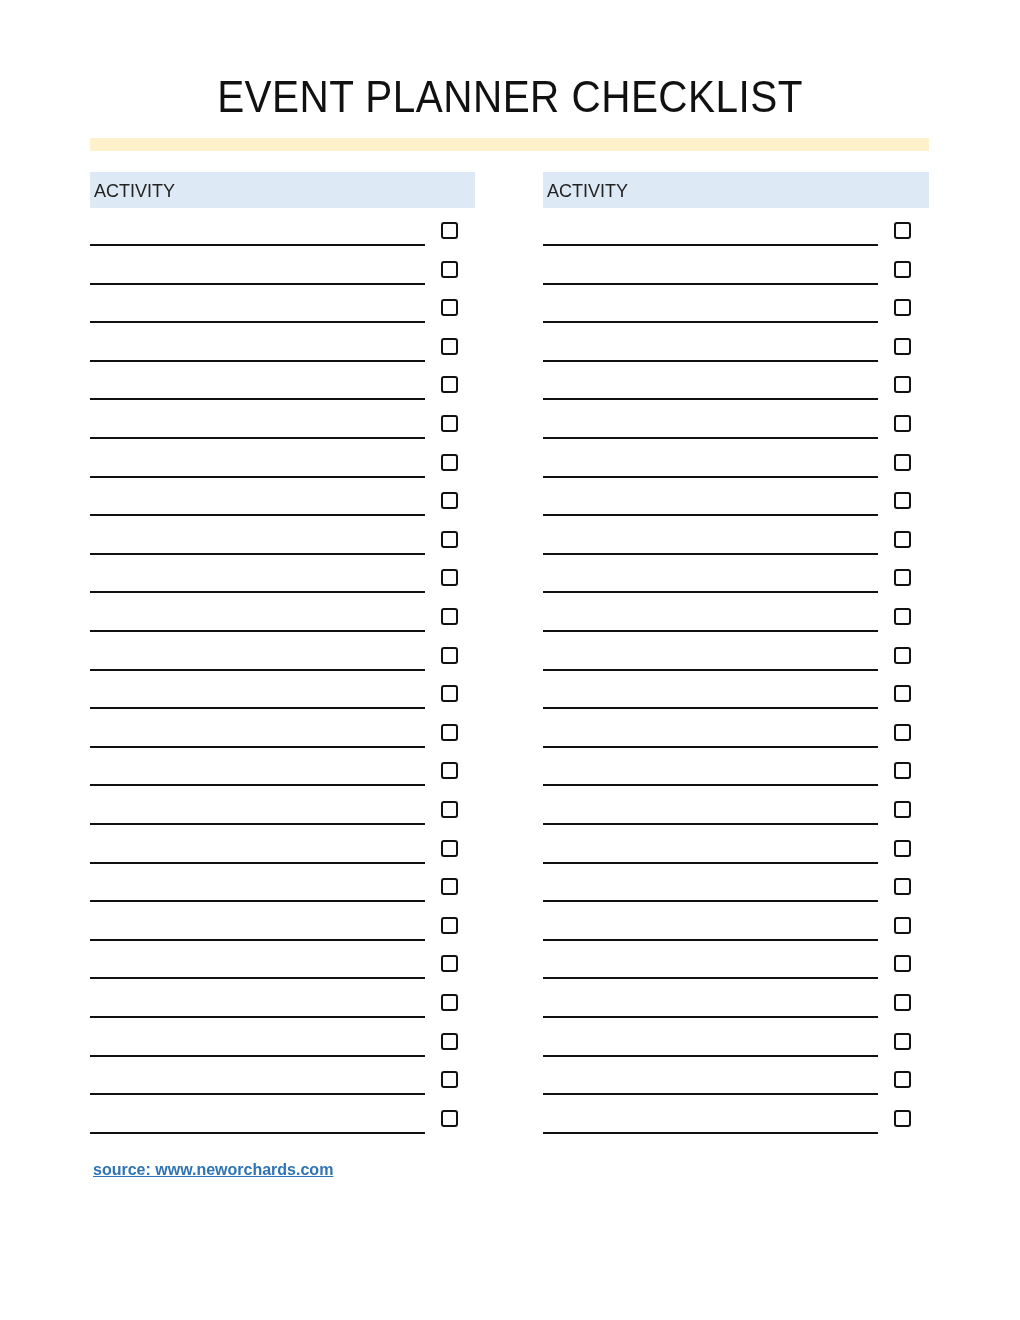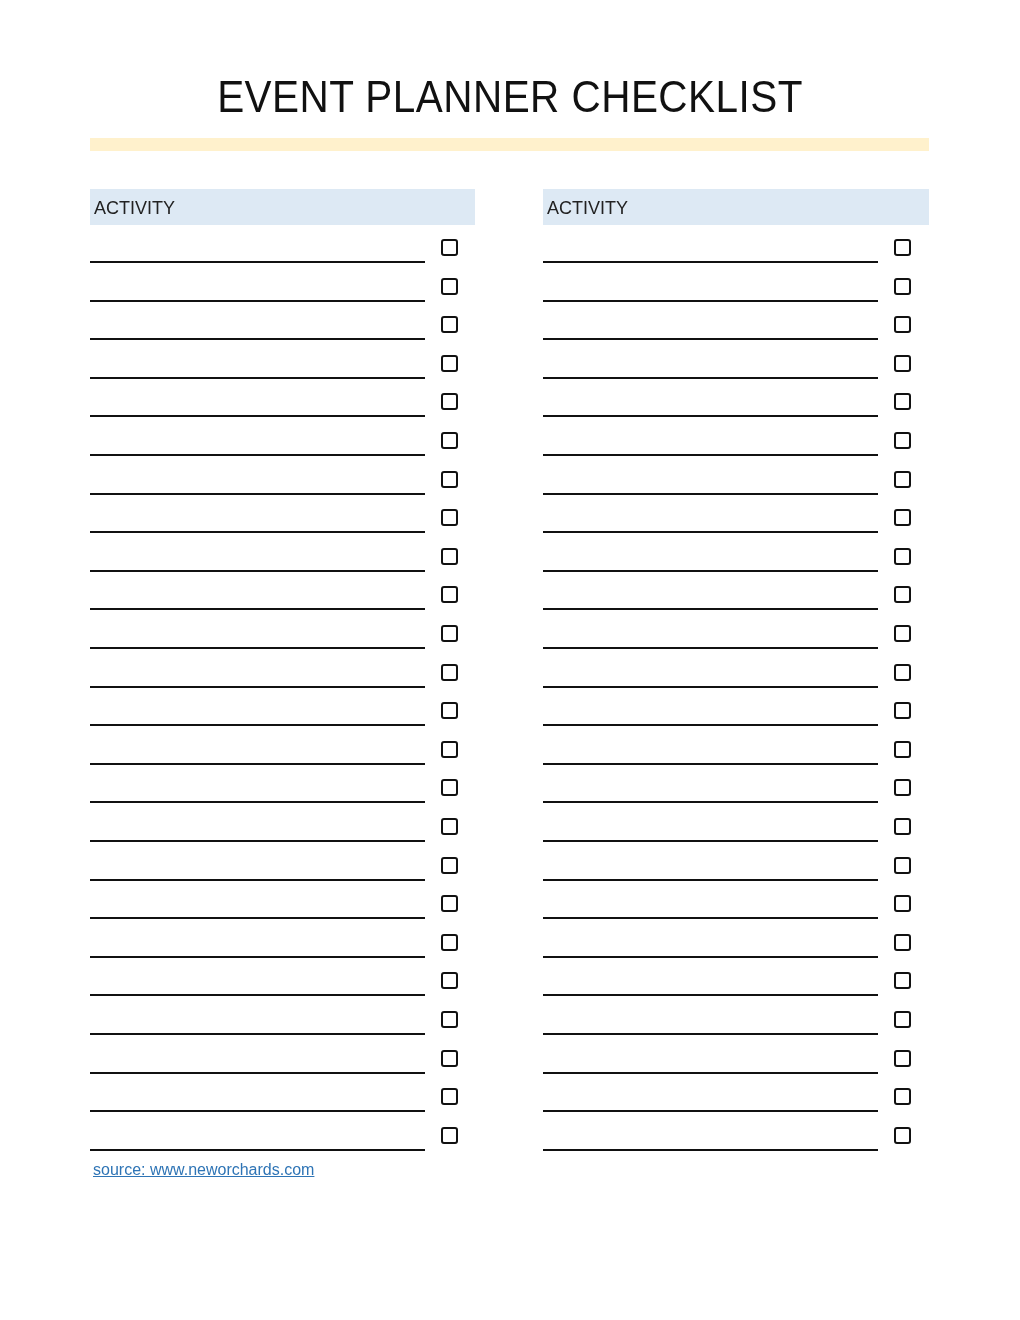--- a/index.html
+++ b/index.html
@@ -1,19 +1,19 @@
 <!DOCTYPE html>
 <html><head>
 <meta charset="utf-8">
 <style>
   html, body { margin:0; padding:0; background:#ffffff; }
   body { width:1020px; height:1320px; position:relative; overflow:hidden; font-family:"Liberation Sans", "DejaVu Sans", sans-serif; color:#111; }
   .title { position:absolute; left:0; top:72px; width:1020px; text-align:center; font-size:44px; letter-spacing:0.5px; font-weight:400; transform:scaleX(0.92); color:#111; }
   .accent-bar { position:absolute; left:90px; top:138px; width:839px; height:13px; }
-  .col { position:absolute; top:189px;border-radius:18px; }
+  .col { position:absolute; top:172px;border-radius:18px; }
   .col.left { left:90px; width:385px; }
   .col.right { left:543px; width:386px; }
   .col-header { height:36px; line-height:38px; padding-left:4px; font-size:18px; color:#222; }
   .rows { position:relative; }
   .row { position:absolute; left:0; height:38px; width:100%; }
   .line { position:absolute; left:0; bottom:0; width:335px; height:2px; background:#111; }
   .checkbox { position:absolute; left:351px; bottom:7px; width:13px; height:13px; border:2px solid #111; border-radius:3px; background:#fff; cursor:pointer; }
   .source { position:absolute; left:93px; top:1161px; font-size:16px; color:#2e74b5; text-decoration:underline; }
 </style>
 </head>
@@ -219,13 +219,13 @@
         <div class="line"></div>
         <div class="checkbox"></div>
       </div>
       <div class="row" style="top: 887.8px;">
         <div class="line"></div>
         <div class="checkbox"></div>
       </div>
     </div>
 </div>
 
-<a class="source" style="color: rgb(46, 116, 181);">source: www.neworchards.com</a>
+<a class="source" style="color: rgb(46, 116, 181); font-weight: bold;">source: www.neworchards.com</a>
 
 </body></html>

